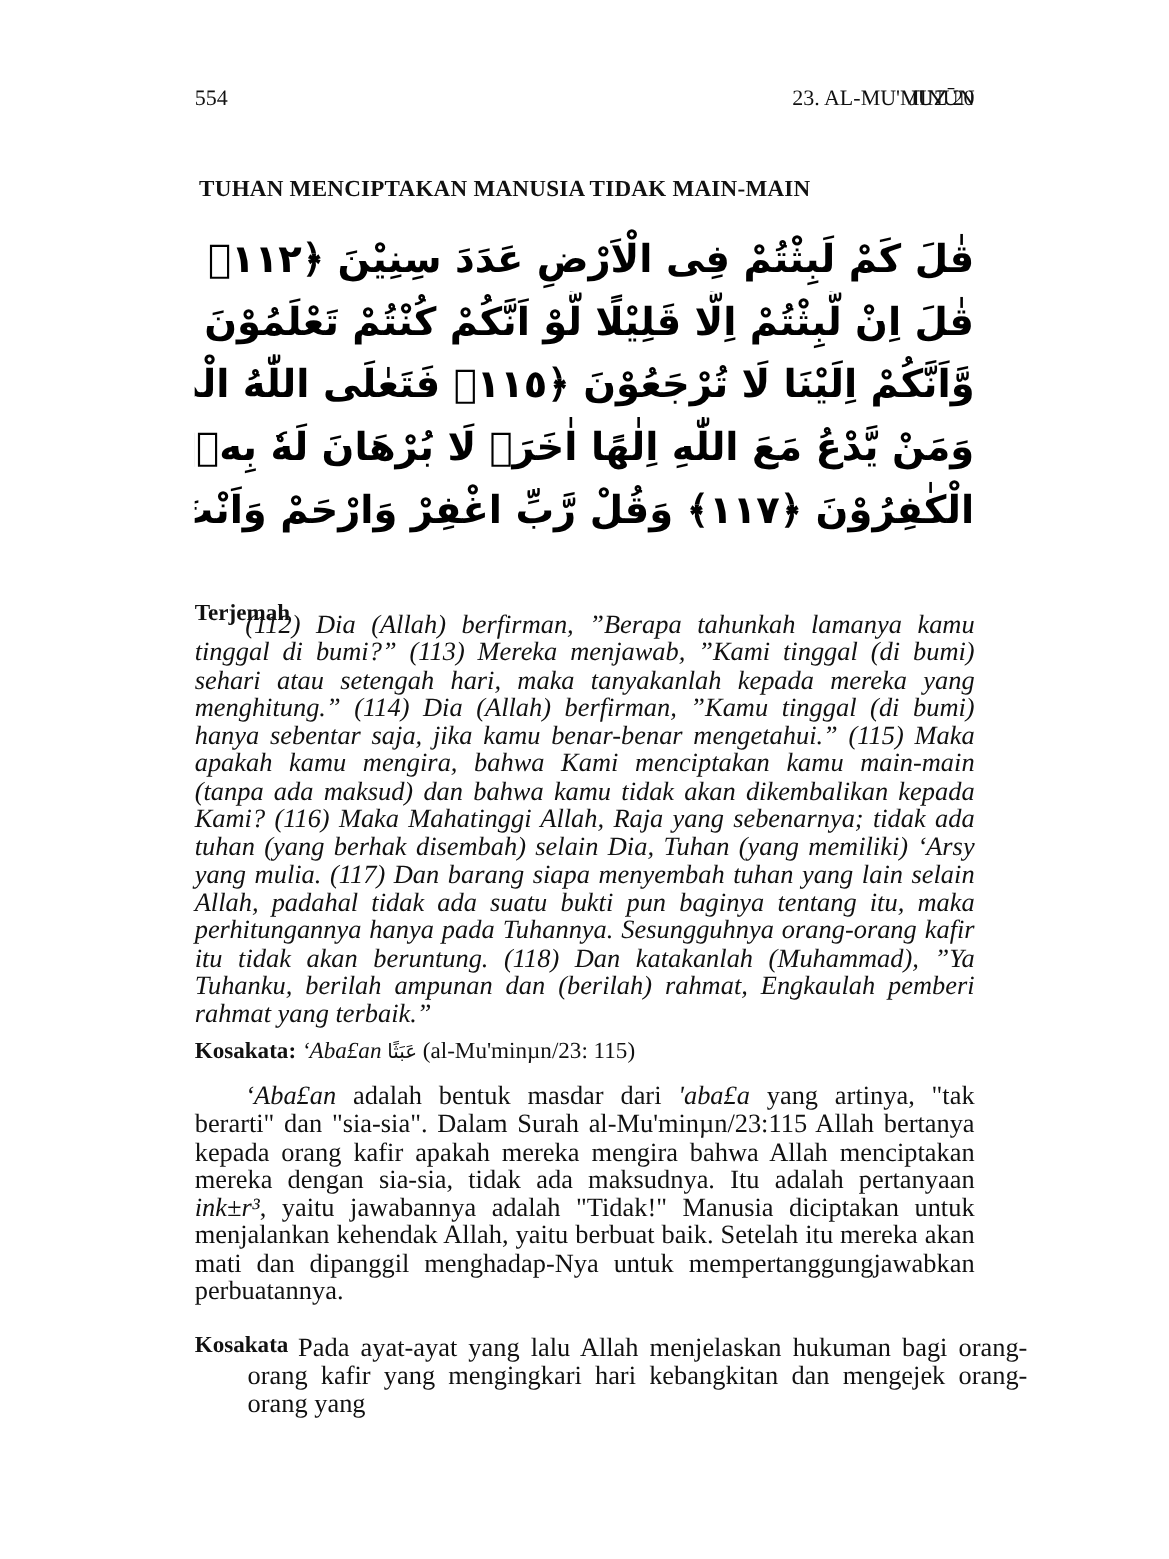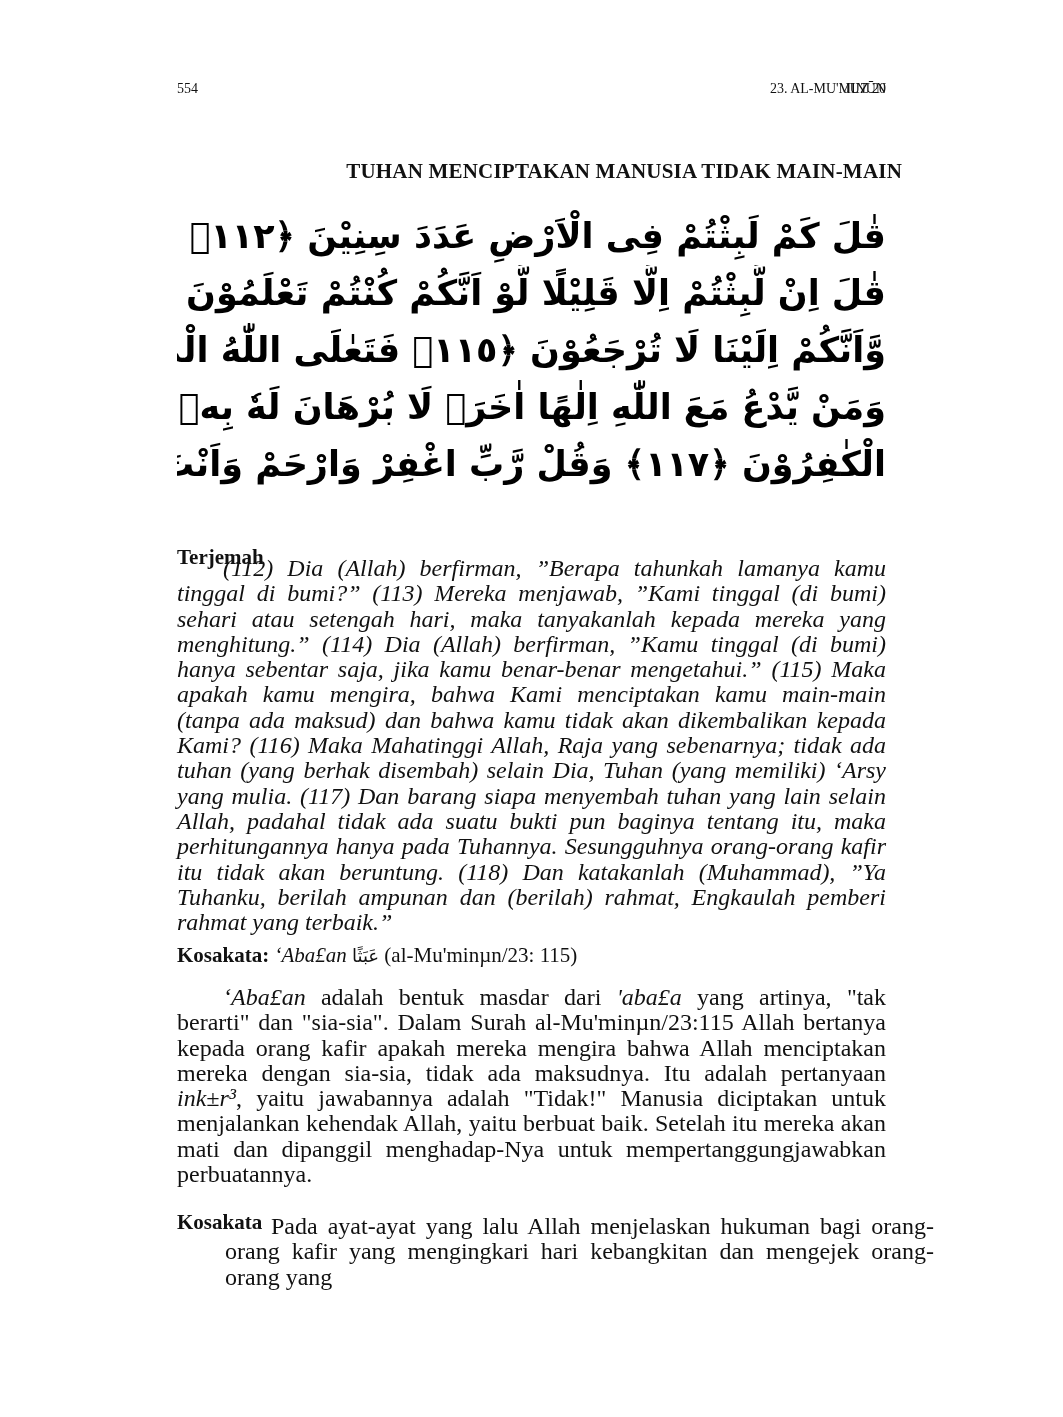--- a/index.html
+++ b/index.html
@@ -3,27 +3,27 @@
   <meta charset="utf-8">
   <style>
     html, body { margin: 0; padding: 0; background: #ffffff; }
     body {
       width: 1063px; height: 1417px; position: relative; overflow: hidden;
       font-family: "Liberation Serif", "DejaVu Serif", serif; color: #111111;
     }
     .page { position: absolute; left: 177px; top: 0; width: 709px; }
     .running-head {
       position: absolute; top: 76px; left: 0; width: 709px; height: 26px;
-      font-size: 14px; line-height: 26px;
+      font-size: 20px; line-height: 26px;
     }
     .running-head .pg { position: absolute; left: 0; }
     .running-head .surah { position: absolute; left: 0; width: 100%; text-align: right; }
     .running-head .juz { position: absolute; right: 0; }
     .title {
-      position: absolute; top: 158px; left: 16px; width: 709px; text-align: right;
+      position: absolute; top: 158px; left: 4px; width: 709px; text-align: left;
       font-weight: bold; font-size: 21px; line-height: 26px; letter-spacing: 0.2px;
     }
     .arabic {
       position: absolute; top: 208px; left: 0; width: 709px; direction: rtl;
       font-family: "DejaVu Sans", sans-serif; font-weight: bold; font-size: 35px;
       line-height: 57px; color: #000; text-align: justify; text-align-last: right;
     }
     .arabic .line { display: block; white-space: nowrap; overflow: hidden; text-align: justify; text-align-last: justify; }
     .arabic .line.last { text-align-last: right; }
     .heading {

